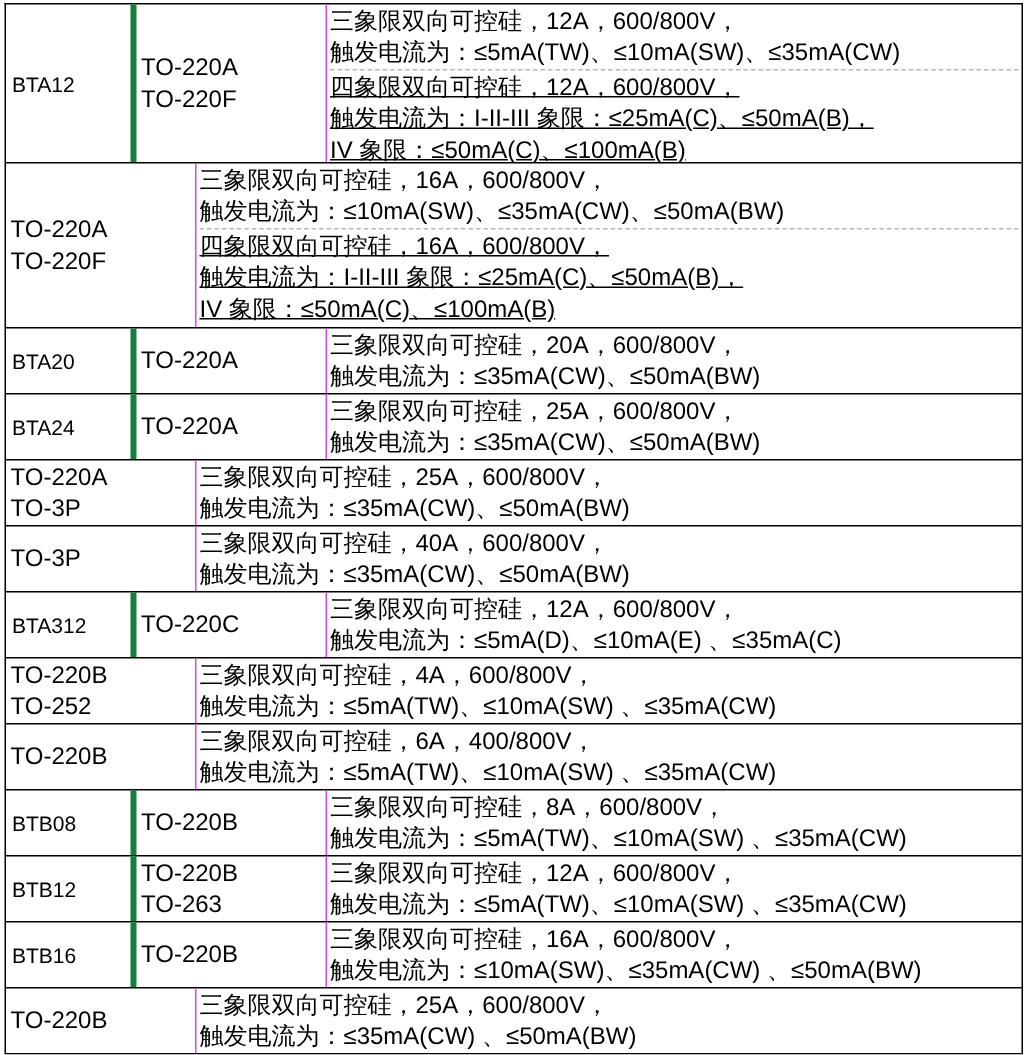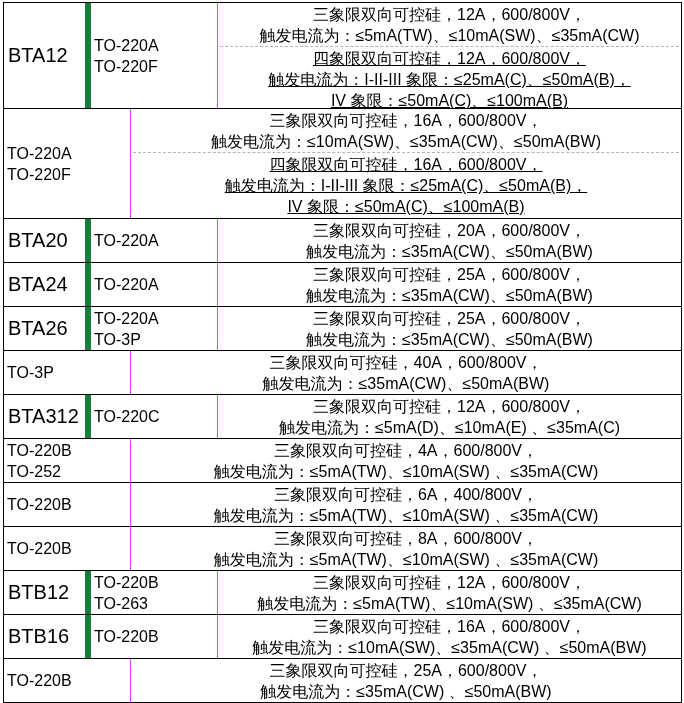--- a/index.html
+++ b/index.html
@@ -19,40 +19,39 @@
     border-left: 1px solid #000;
     border-right: 1px solid #000;
   }
   .row { display: flex; border-bottom: 1px solid #000; }
   .row.h-tall1 { height: 106px; }
   .row.h-tall2 { height: 110px; }
   .row.h-std   { height: 44px; }
   .cell { box-sizing: border-box; overflow: hidden; }
   .c-model {
     width: 87px;
-    border-right: 6px solid #15803d;
+    border-right: 4px solid #15803d;
     padding-left: 4px;
     display: flex; align-items: center;
-    font-size: 20px;
+    font-size: 14px;
   }
   .c-pkg {
     width: 127px;
     border-right: 1px solid #d946ef;
     padding-left: 3px;
     display: flex; align-items: center;
     font-size: 16px;
     line-height: 21px;
     white-space: pre-line;
   }
   .c-desc {
     flex: 1;
     padding: 0 2px;
     font-size: 16px;
     line-height: 21px;
-    text-align: center;
   }
   .sec { white-space: pre-line; padding-top: 1px; }
   .sec.dashed { border-top: 1px dashed #b5b5b5; text-decoration: underline; }
 </style>
 </head>
 <body>
 
 <div class="canvas">
   <div class="spec-table">
 
@@ -93,21 +92,20 @@
     <div class="row h-std">
       <div class="cell c-model">BTA24</div>
       <div class="cell c-pkg">TO-220A</div>
       <div class="cell c-desc">
         <div class="sec">三象限双向可控硅，25A，600/800V，
 触发电流为：≤35mA(CW)、≤50mA(BW)</div>
       </div>
     </div>
 
     <div class="row h-std">
-      <div class="cell c-model">BTA26</div>
       <div class="cell c-pkg">TO-220A
 TO-3P</div>
       <div class="cell c-desc">
         <div class="sec">三象限双向可控硅，25A，600/800V，
 触发电流为：≤35mA(CW)、≤50mA(BW)</div>
       </div>
     </div>
 
     <div class="row h-std">
       <div class="cell c-pkg">TO-3P</div>
@@ -137,20 +135,21 @@
 
     <div class="row h-std">
       <div class="cell c-pkg">TO-220B</div>
       <div class="cell c-desc">
         <div class="sec">三象限双向可控硅，6A，400/800V，
 触发电流为：≤5mA(TW)、≤10mA(SW) 、≤35mA(CW)</div>
       </div>
     </div>
 
     <div class="row h-std">
+      <div class="cell c-model">BTB08</div>
       <div class="cell c-pkg">TO-220B</div>
       <div class="cell c-desc">
         <div class="sec">三象限双向可控硅，8A，600/800V，
 触发电流为：≤5mA(TW)、≤10mA(SW) 、≤35mA(CW)</div>
       </div>
     </div>
 
     <div class="row h-std">
       <div class="cell c-model">BTB12</div>
       <div class="cell c-pkg">TO-220B

